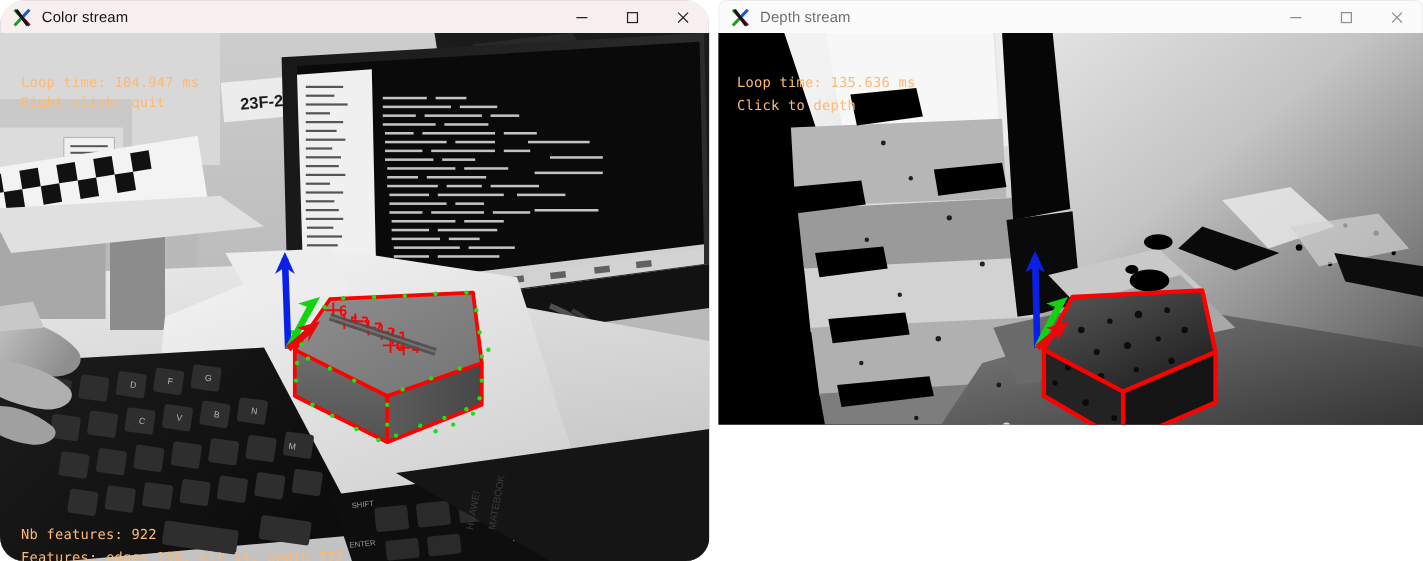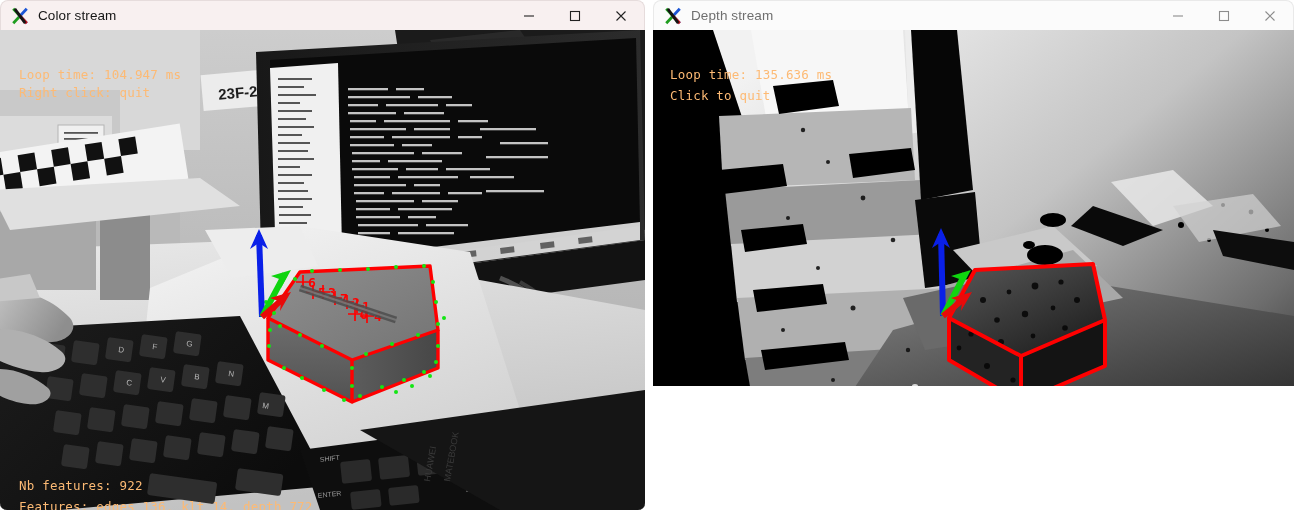--- a/index.html
+++ b/index.html
@@ -3,21 +3,21 @@
 <meta charset="utf-8">
 <style>
   html,body{margin:0;padding:0;background:#ffffff;}
   body{
     width:1294px;height:510px;overflow:hidden;position:relative;
     font-family:"Liberation Sans", sans-serif;
   }
 
   
   .window{position:absolute;top:0;overflow:hidden;}
-  #win-color{left:0;width:645px;height:510px;}
+  #win-color{left:0;width:645px;height:510px;border-radius:22px;}
   #win-depth{left:653px;width:641px;height:386px;}
 
   .titlebar{
     position:relative;height:30px;display:flex;align-items:center;
     border-top-left-radius:8px;border-top-right-radius:8px;
     box-sizing:border-box;
   }
   #win-color .titlebar{background:#f8f0f0;border:1px solid #e6dcdc;border-bottom:none;}
   #win-depth .titlebar{background:#fbfbfb;border:1px solid #e9e9e9;border-bottom:none;}
 
@@ -645,15 +645,15 @@
           </g>
           <g>
             <path d="M290 286 L312 268" stroke="#e80a0a" stroke-width="6" fill="none"></path>
             <path d="M319 262 L298 268 L309 272 L308 281 Z" fill="#e80a0a"></path>
           </g>
         </g>
       </g>
     </svg>
 
     <div class="hud" id="hud-d1">Loop time: 135.636 ms</div>
-    <div class="hud" id="hud-d2">Click to quit</div>
+    <div class="hud" id="hud-d2">Click to depth</div>
   </div>
 </div>
 
 </body></html>

